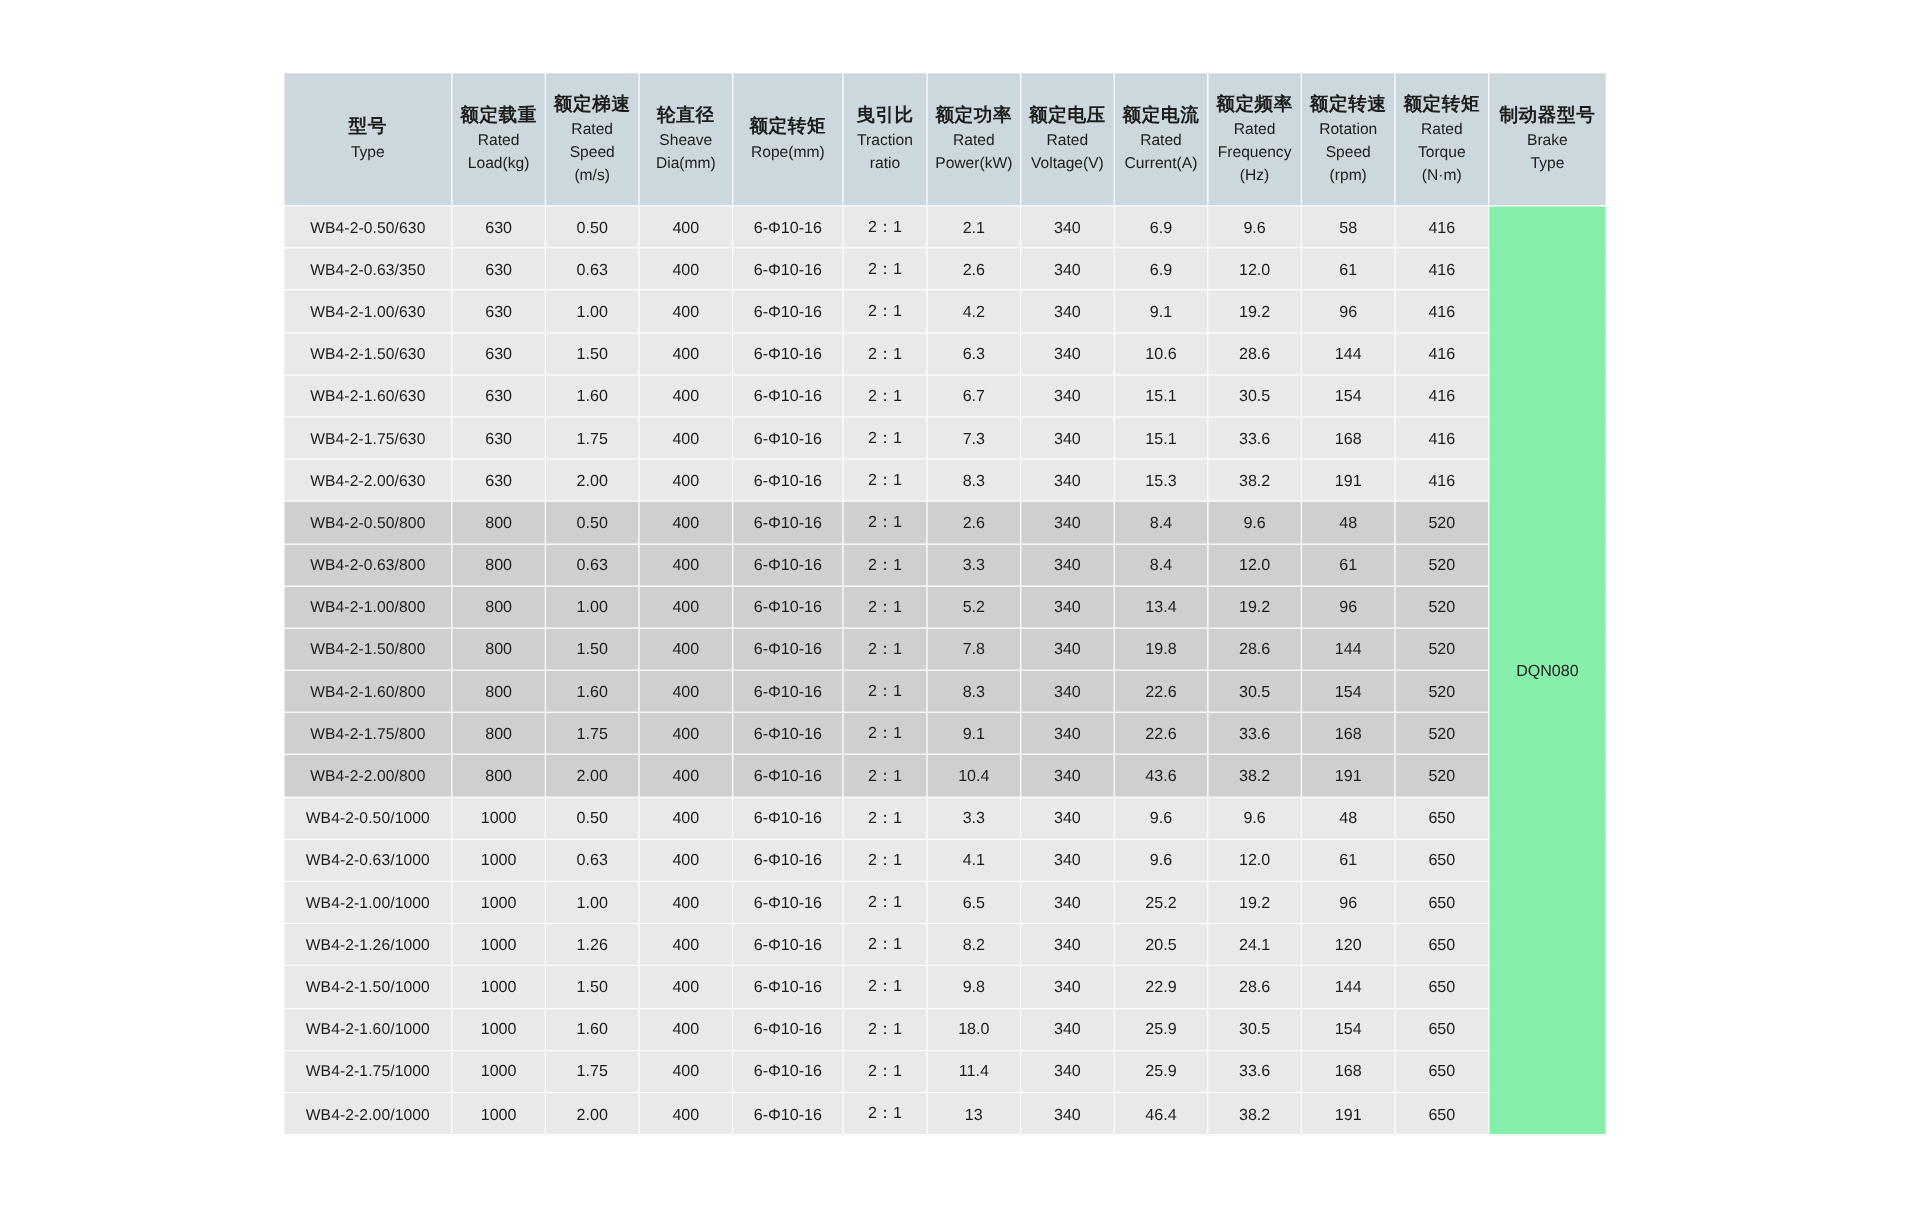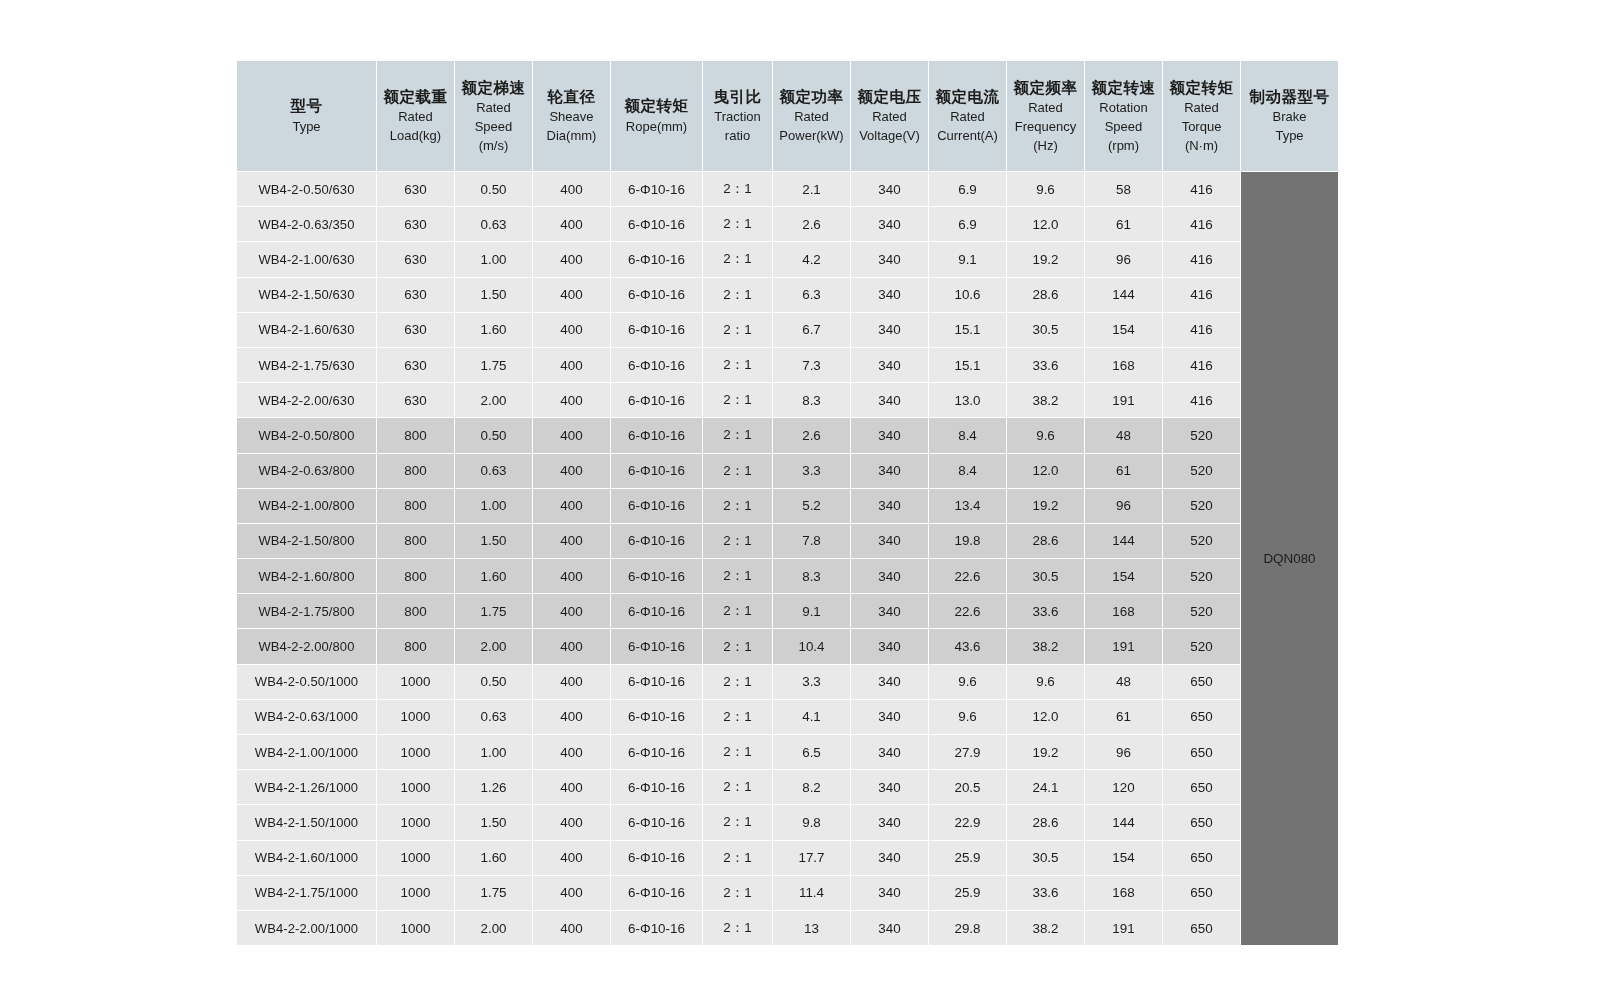--- a/index.html
+++ b/index.html
@@ -65,21 +65,21 @@
     background: #e9e9e9;
   }
   tbody tr.group-shaded td {
     background: #cfcfcf;
   }
   td.type-col {
     font-size: 13px;
     letter-spacing: 0.1px;
   }
   td.brake-col {
-    background: #737373;
+    background: #86efac;
     font-size: 13.4px;
   }
   
   col.c-type    { width: 140px; }
   col.c-load    { width: 78px; }
   col.c-speed   { width: 78px; }
   col.c-dia     { width: 78px; }
   col.c-rope    { width: 92px; }
   col.c-trac    { width: 70px; }
   col.c-power   { width: 78px; }
@@ -270,21 +270,21 @@
           </tr>
           <tr>
             <td class="type-col">WB4-2-2.00/630</td>
             <td>630</td>
             <td>2.00</td>
             <td>400</td>
             <td>6-Φ10-16</td>
             <td>2：1</td>
             <td>8.3</td>
             <td>340</td>
-            <td>13.0</td>
+            <td>15.3</td>
             <td>38.2</td>
             <td>191</td>
             <td>416</td>
           </tr>
           <tr class="group-shaded">
             <td class="type-col">WB4-2-0.50/800</td>
             <td>800</td>
             <td>0.50</td>
             <td>400</td>
             <td>6-Φ10-16</td>
@@ -410,21 +410,21 @@
           </tr>
           <tr>
             <td class="type-col">WB4-2-1.00/1000</td>
             <td>1000</td>
             <td>1.00</td>
             <td>400</td>
             <td>6-Φ10-16</td>
             <td>2：1</td>
             <td>6.5</td>
             <td>340</td>
-            <td>27.9</td>
+            <td>25.2</td>
             <td>19.2</td>
             <td>96</td>
             <td>650</td>
           </tr>
           <tr>
             <td class="type-col">WB4-2-1.26/1000</td>
             <td>1000</td>
             <td>1.26</td>
             <td>400</td>
             <td>6-Φ10-16</td>
@@ -450,21 +450,21 @@
             <td>144</td>
             <td>650</td>
           </tr>
           <tr>
             <td class="type-col">WB4-2-1.60/1000</td>
             <td>1000</td>
             <td>1.60</td>
             <td>400</td>
             <td>6-Φ10-16</td>
             <td>2：1</td>
-            <td>17.7</td>
+            <td>18.0</td>
             <td>340</td>
             <td>25.9</td>
             <td>30.5</td>
             <td>154</td>
             <td>650</td>
           </tr>
           <tr>
             <td class="type-col">WB4-2-1.75/1000</td>
             <td>1000</td>
             <td>1.75</td>
@@ -480,21 +480,21 @@
           </tr>
           <tr>
             <td class="type-col">WB4-2-2.00/1000</td>
             <td>1000</td>
             <td>2.00</td>
             <td>400</td>
             <td>6-Φ10-16</td>
             <td>2：1</td>
             <td>13</td>
             <td>340</td>
-            <td>29.8</td>
+            <td>46.4</td>
             <td>38.2</td>
             <td>191</td>
             <td>650</td>
           </tr>
         </tbody>
     </table>
   </div>
 </div>
 
 </body></html>

